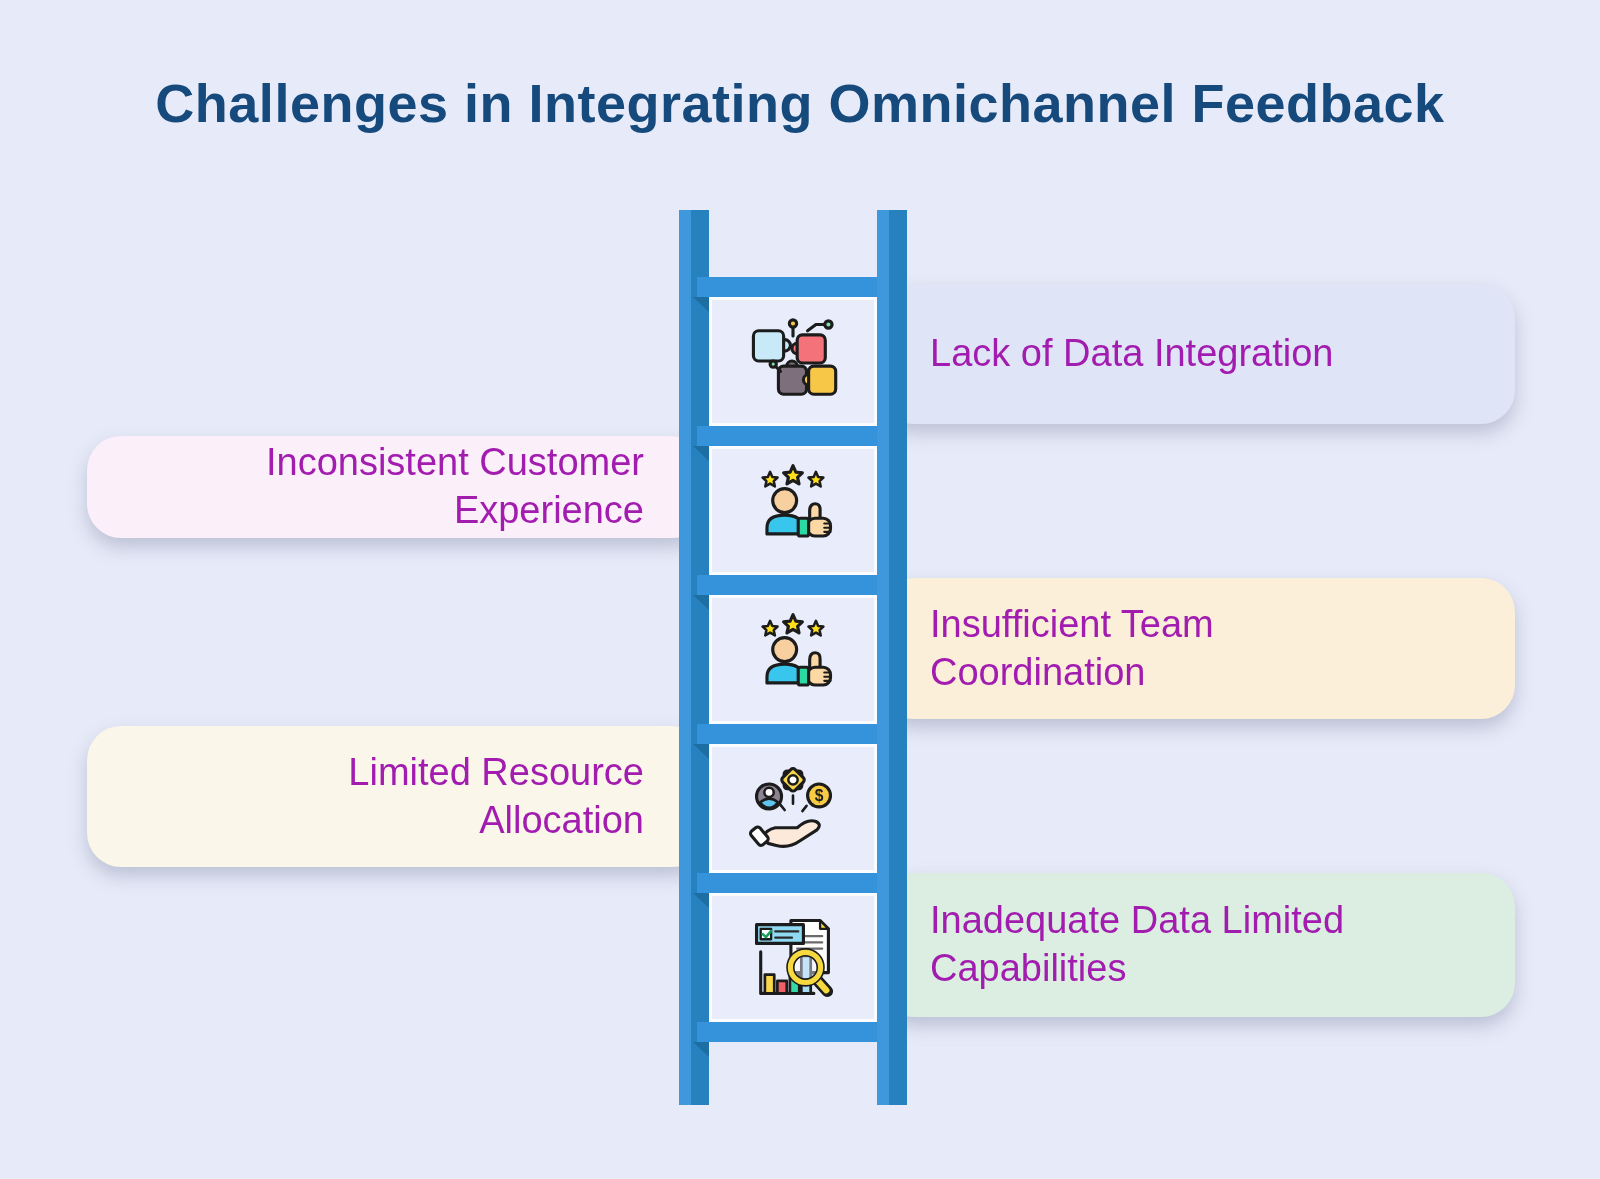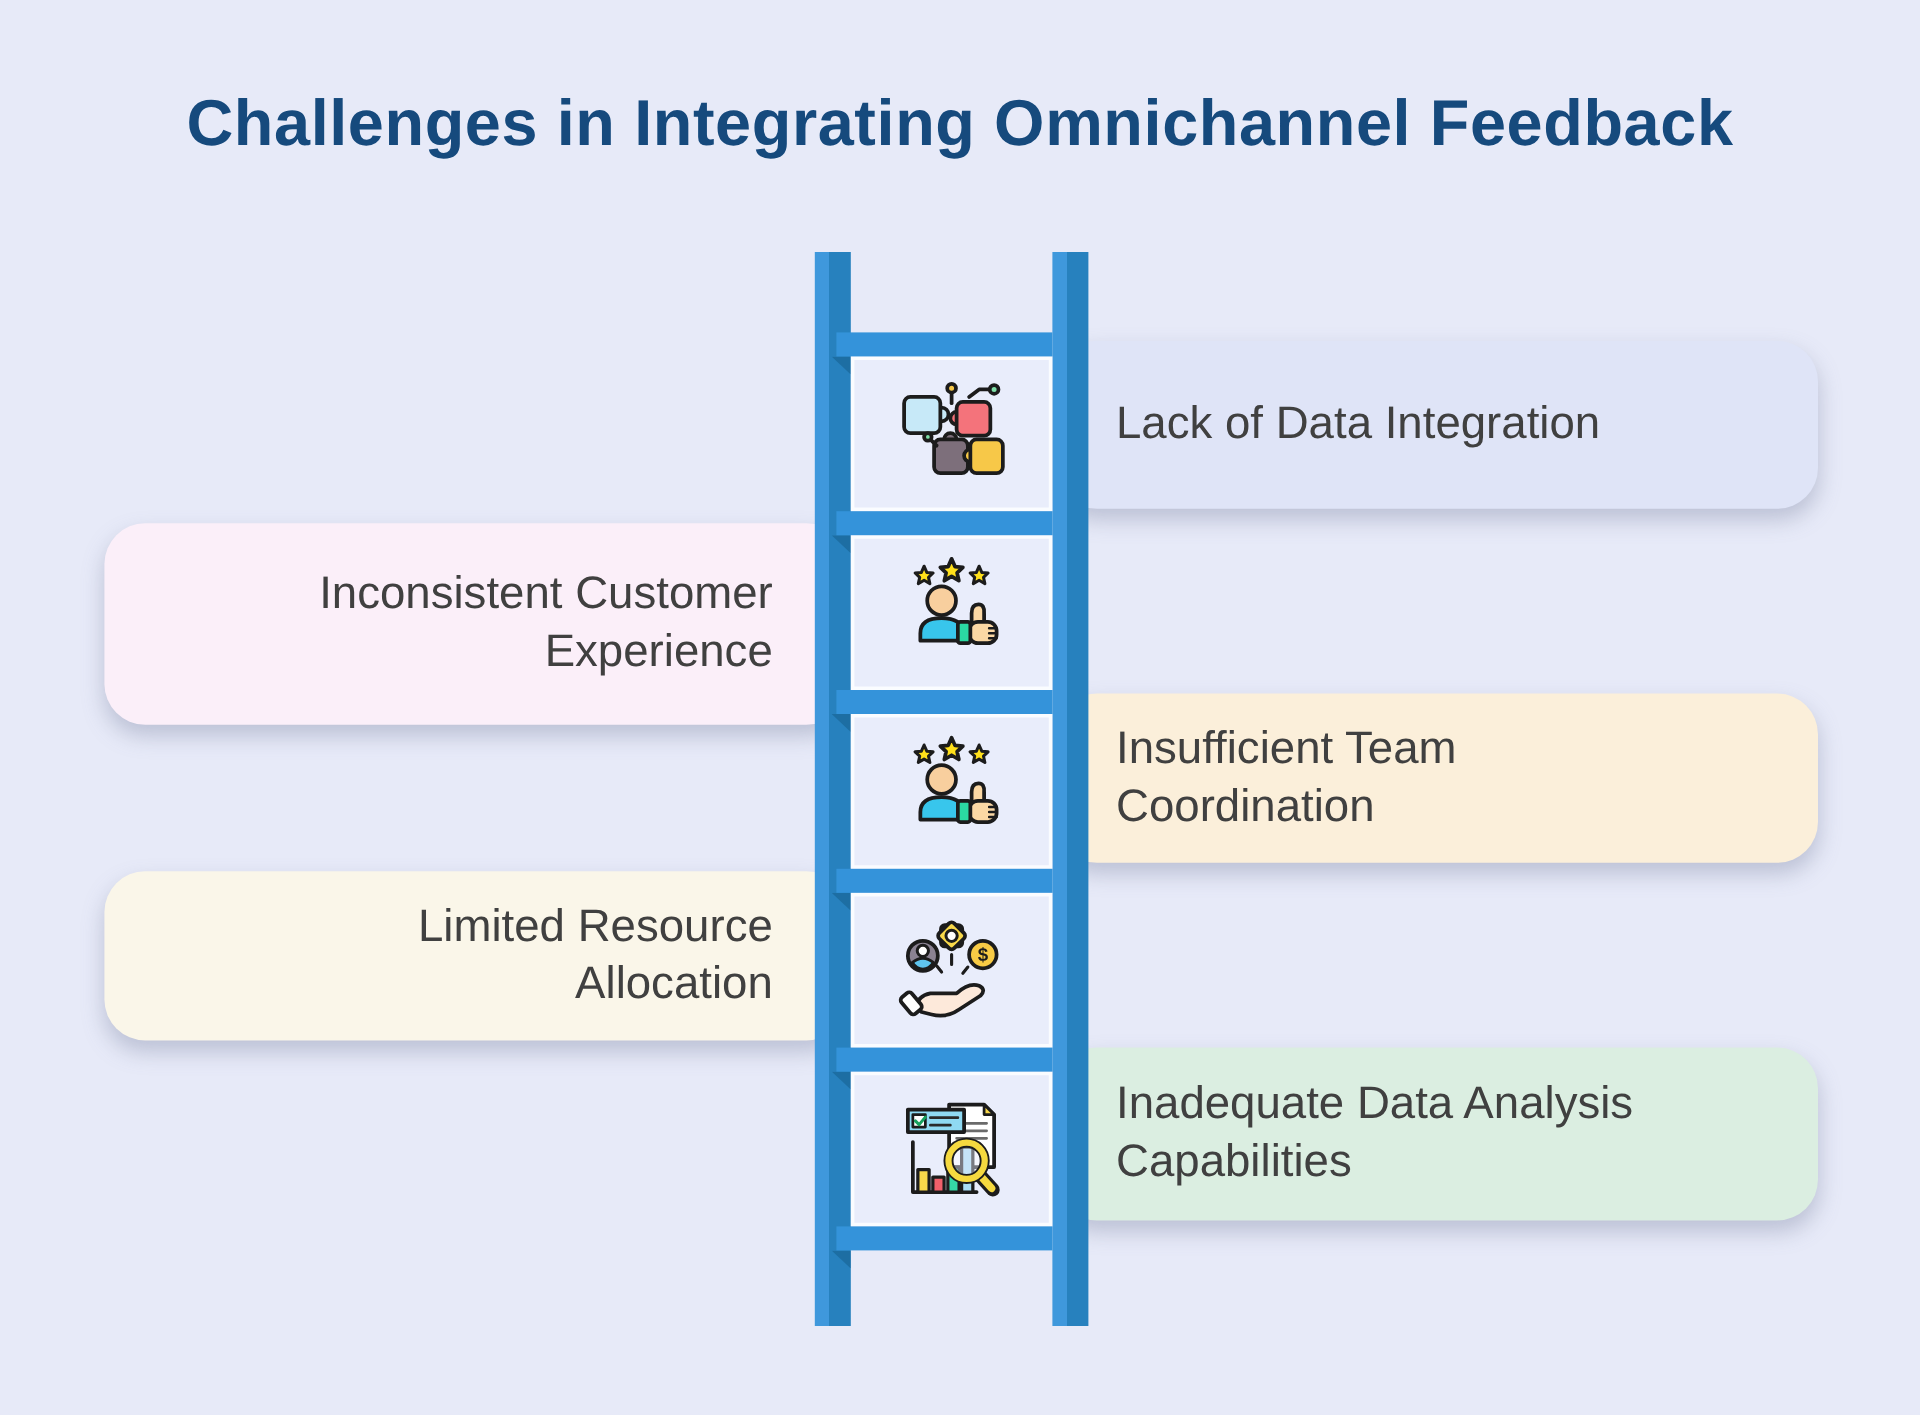--- a/index.html
+++ b/index.html
@@ -45,26 +45,26 @@
   }
   .icon-box.b0{top:297px}.icon-box.b1{top:446px}.icon-box.b2{top:595px}
   .icon-box.b3{top:744px}.icon-box.b4{top:893px}
   .icon-box svg{display:block;}
 
   
   .card{
     position:absolute;z-index:2;border-radius:34px;
     display:flex;align-items:center;box-sizing:border-box;
     box-shadow:0 9px 18px rgba(108,118,148,.35);
-    color:#404040;font-size:38px;font-weight:500;line-height:1.26;
+    color:#a21caf;font-size:38px;font-weight:500;line-height:1.26;
   }
   .card.right{left:880px;width:635px;justify-content:flex-start;padding-left:50px;text-align:left;}
   .card.left{left:87px;width:619px;justify-content:flex-end;padding-right:62px;text-align:right;}
   .card.c0{top:284px;height:140px;}
-  .card.c1{top:436px;height:168px;}
+  .card.c1{top:436px;height:102px;}
   .card.c2{top:578px;height:141px;}
   .card.c3{top:726px;height:141px;}
   .card.c4{top:873px;height:144px;}
   .card.c1 .lbl{max-width:480px;}
   .card.c2 .lbl{max-width:400px;}
   .card.c3 .lbl{max-width:390px;}
   .card.c4 .lbl{max-width:545px;}
 </style>
 </head>
 <body>
@@ -79,21 +79,21 @@
   <div class="card left c1" style="background: rgb(251, 239, 249);">
     <span class="lbl">Inconsistent Customer Experience</span>
   </div>
   <div class="card left c3" style="background: rgb(250, 246, 233);">
     <span class="lbl">Limited Resource Allocation</span>
   </div>
   <div class="card right c2" style="background: rgb(251, 239, 218);">
     <span class="lbl">Insufficient Team Coordination</span>
   </div>
   <div class="card right c4" style="background: rgb(219, 238, 225);">
-    <span class="lbl">Inadequate Data Analysis Capabilities</span>
+    <span class="lbl">Inadequate Data Limited Capabilities</span>
   </div>
 
   <div class="rail left"></div>
   <div class="rail right"></div>
   <div class="rung r0"></div>
   <div class="rung r1"></div>
   <div class="rung r2"></div>
   <div class="rung r3"></div>
   <div class="rung r4"></div>
   <div class="rung r5"></div>

